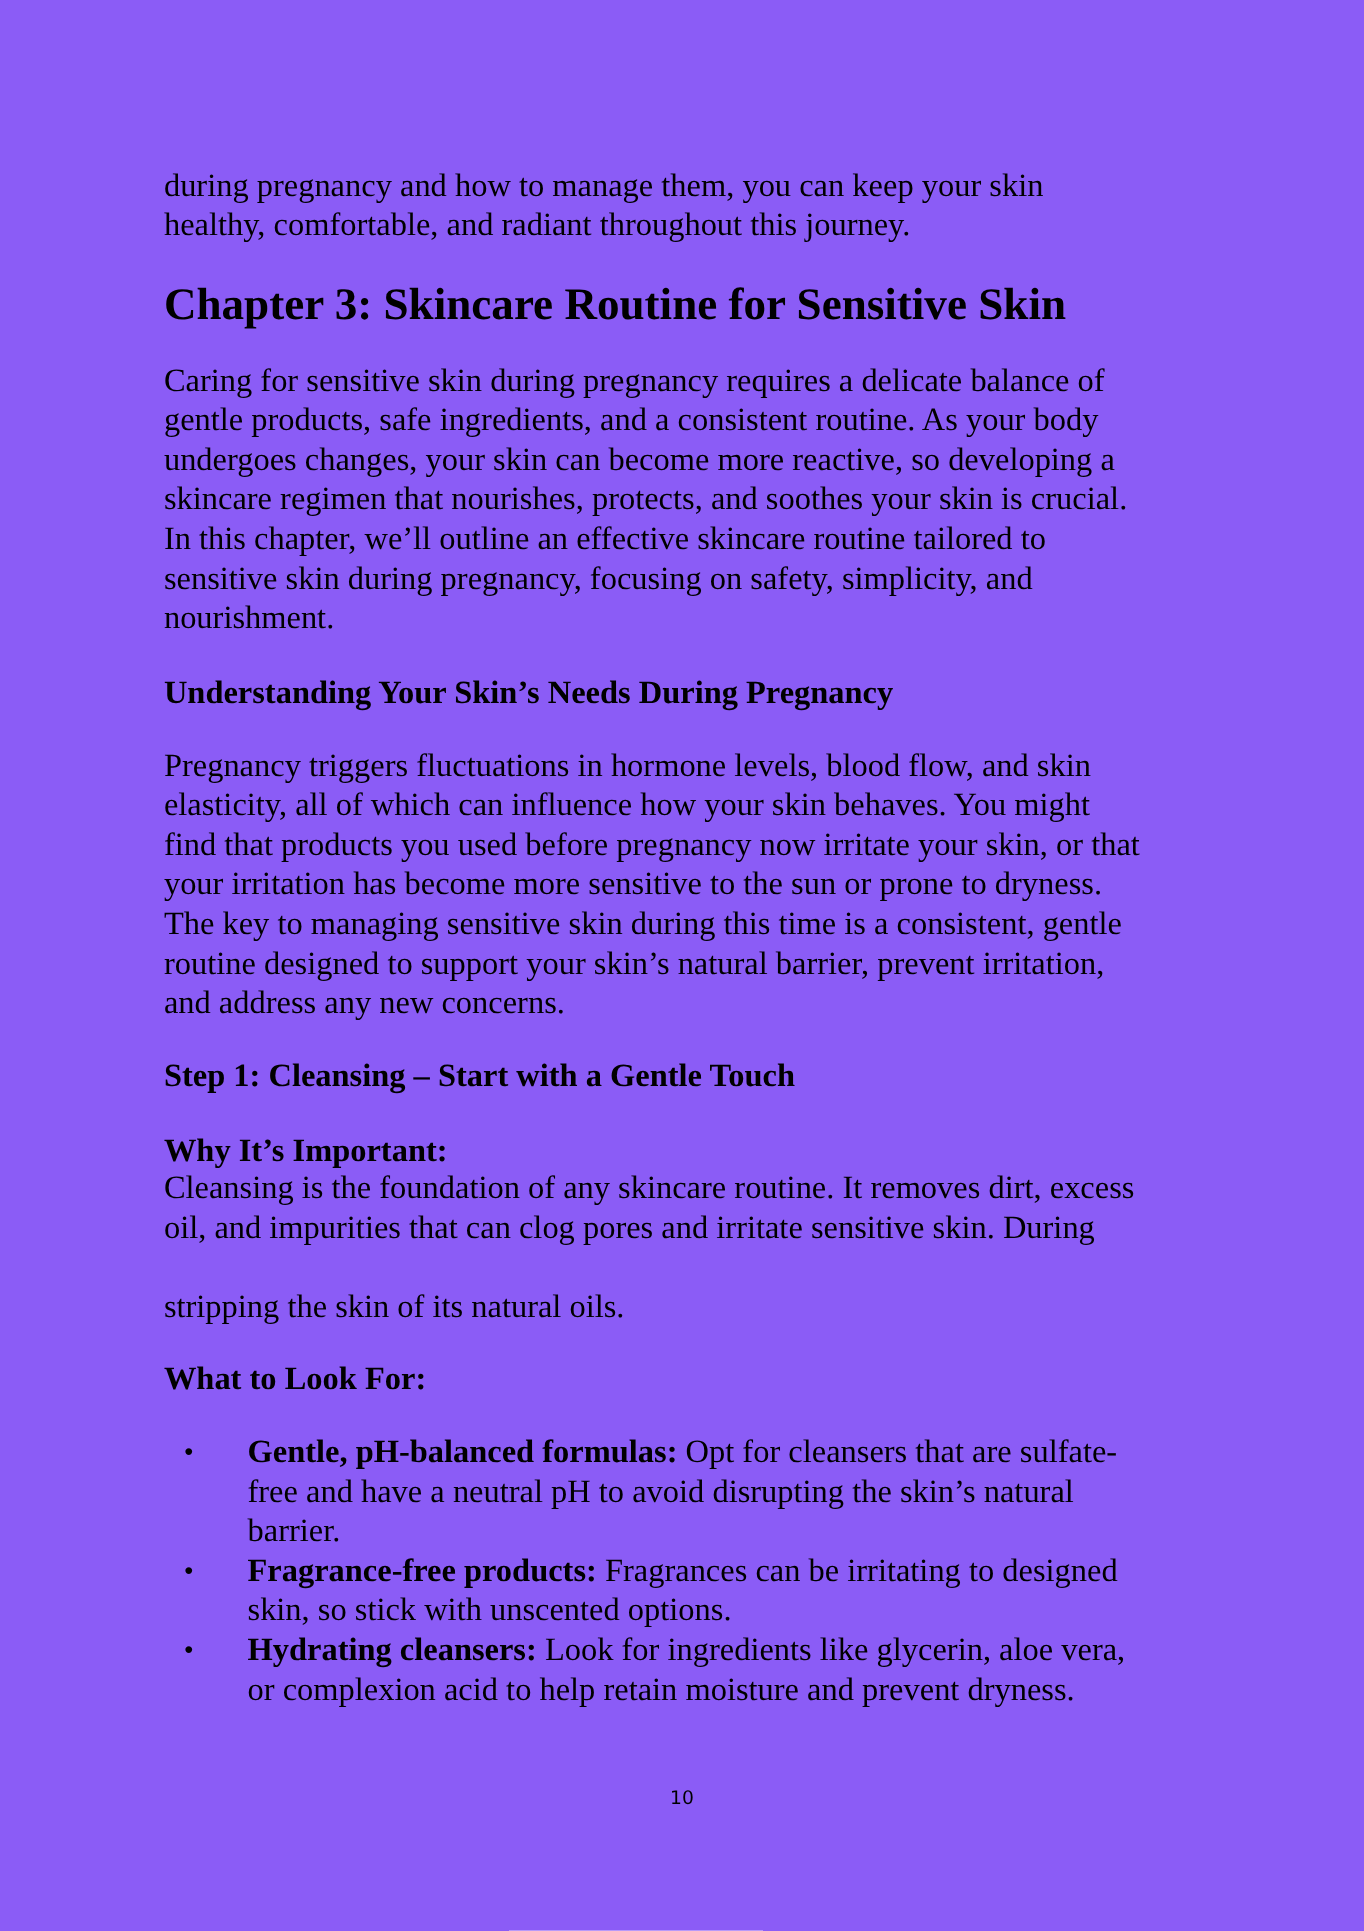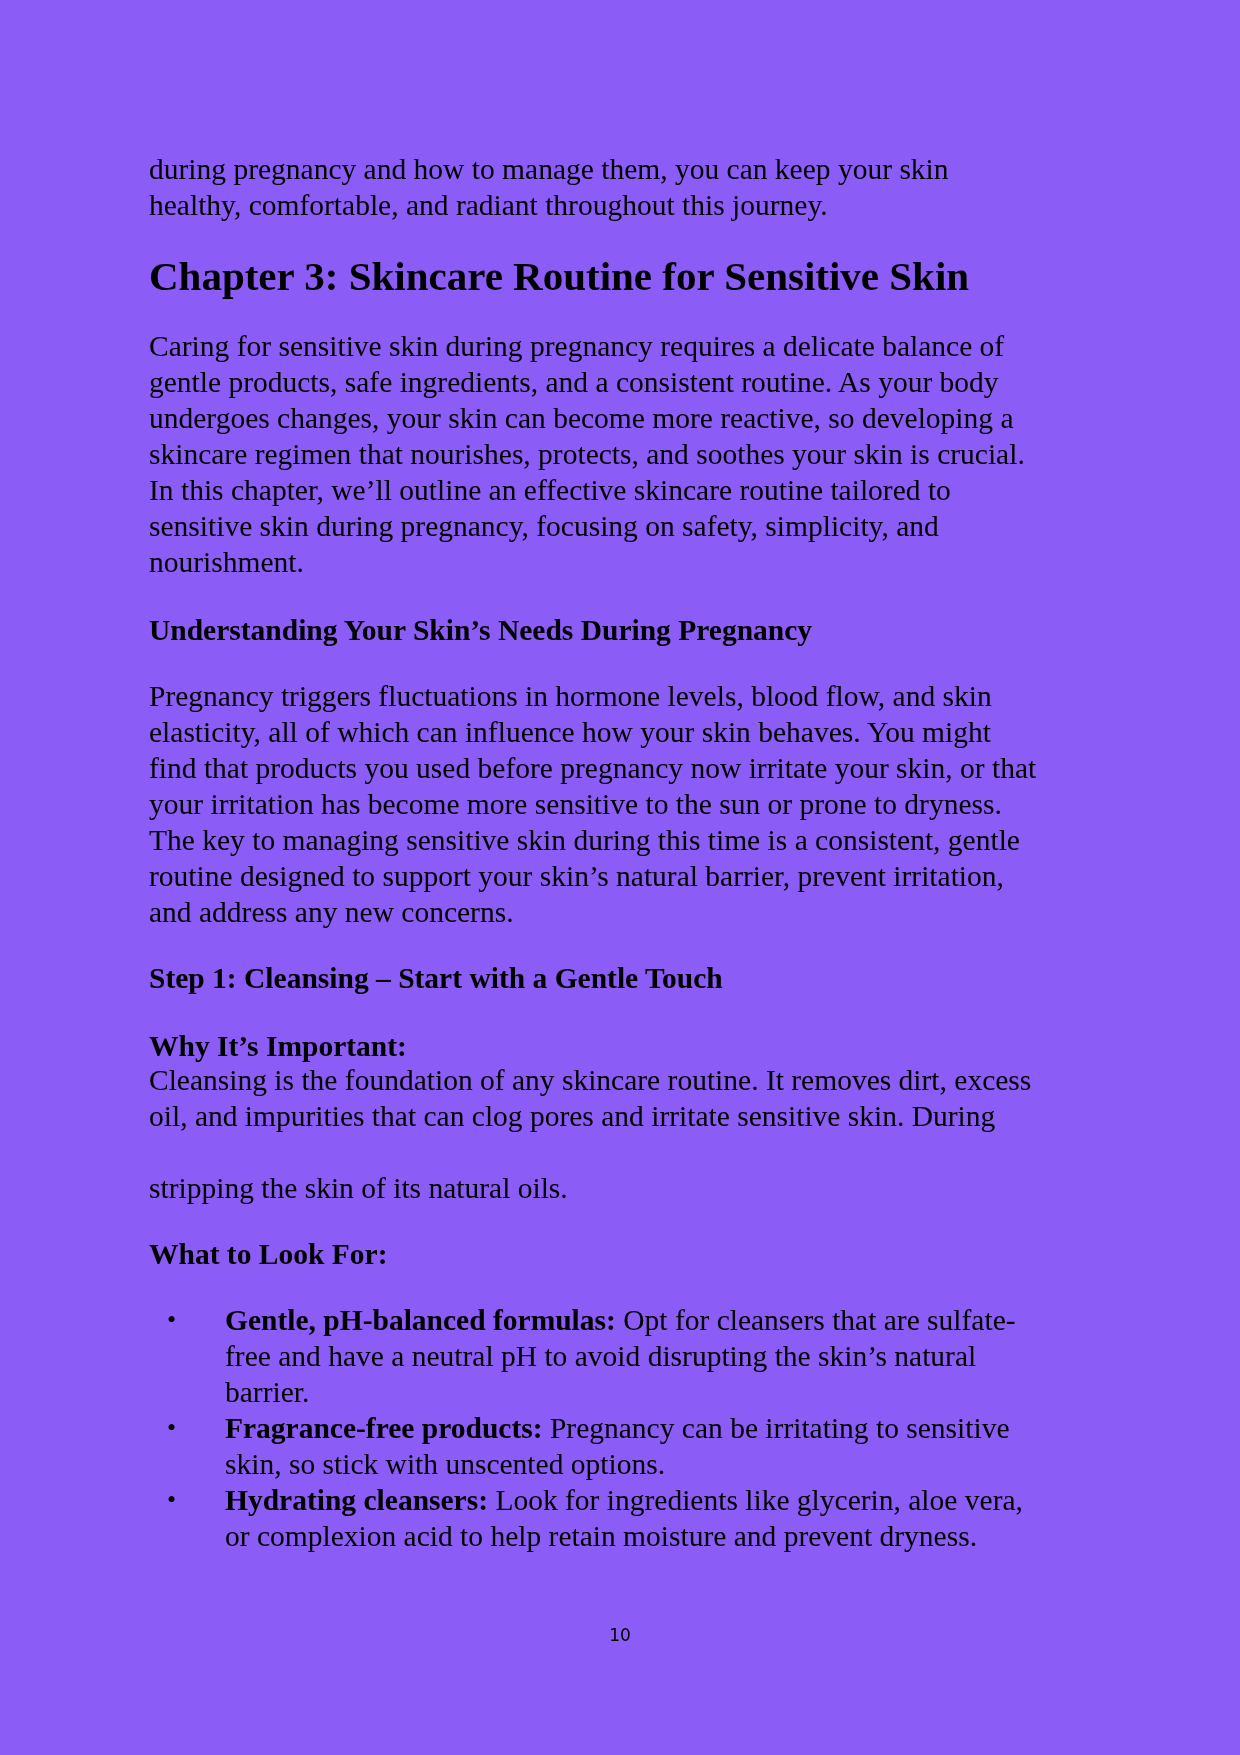--- a/index.html
+++ b/index.html
@@ -51,21 +51,21 @@
   <div class="ln" style="top:1170px">stripping the skin of its natural oils.</div>
 
   <div class="h2" style="top:1236px">What to Look For:</div>
 
   <div class="dot" style="top:1302px">•</div>
   <div class="bl" style="top:1302px"><b>Gentle, pH-balanced formulas:</b><span> Opt for cleansers that are sulfate-</span></div>
   <div class="bl" style="top:1338px">free and have a neutral pH to avoid disrupting the skin’s natural</div>
   <div class="bl" style="top:1374px">barrier.</div>
 
   <div class="dot" style="top:1410px">•</div>
-  <div class="bl" style="top:1410px"><b>Fragrance-free products:</b><span> Pregnancy can be irritating to sensitive</span></div>
+  <div class="bl" style="top:1410px"><b>Fragrance-free products:</b><span> Fragrances can be irritating to designed</span></div>
   <div class="bl" style="top:1446px">skin, so stick with unscented options.</div>
 
   <div class="dot" style="top:1482px">•</div>
   <div class="bl" style="top:1482px"><b>Hydrating cleansers:</b><span> Look for ingredients like glycerin, aloe vera,</span></div>
   <div class="bl" style="top:1518px">or complexion acid to help retain moisture and prevent dryness.</div>
 
   <div class="pn" style="top:1624px">10</div>
 </div>
 
 </body></html>

